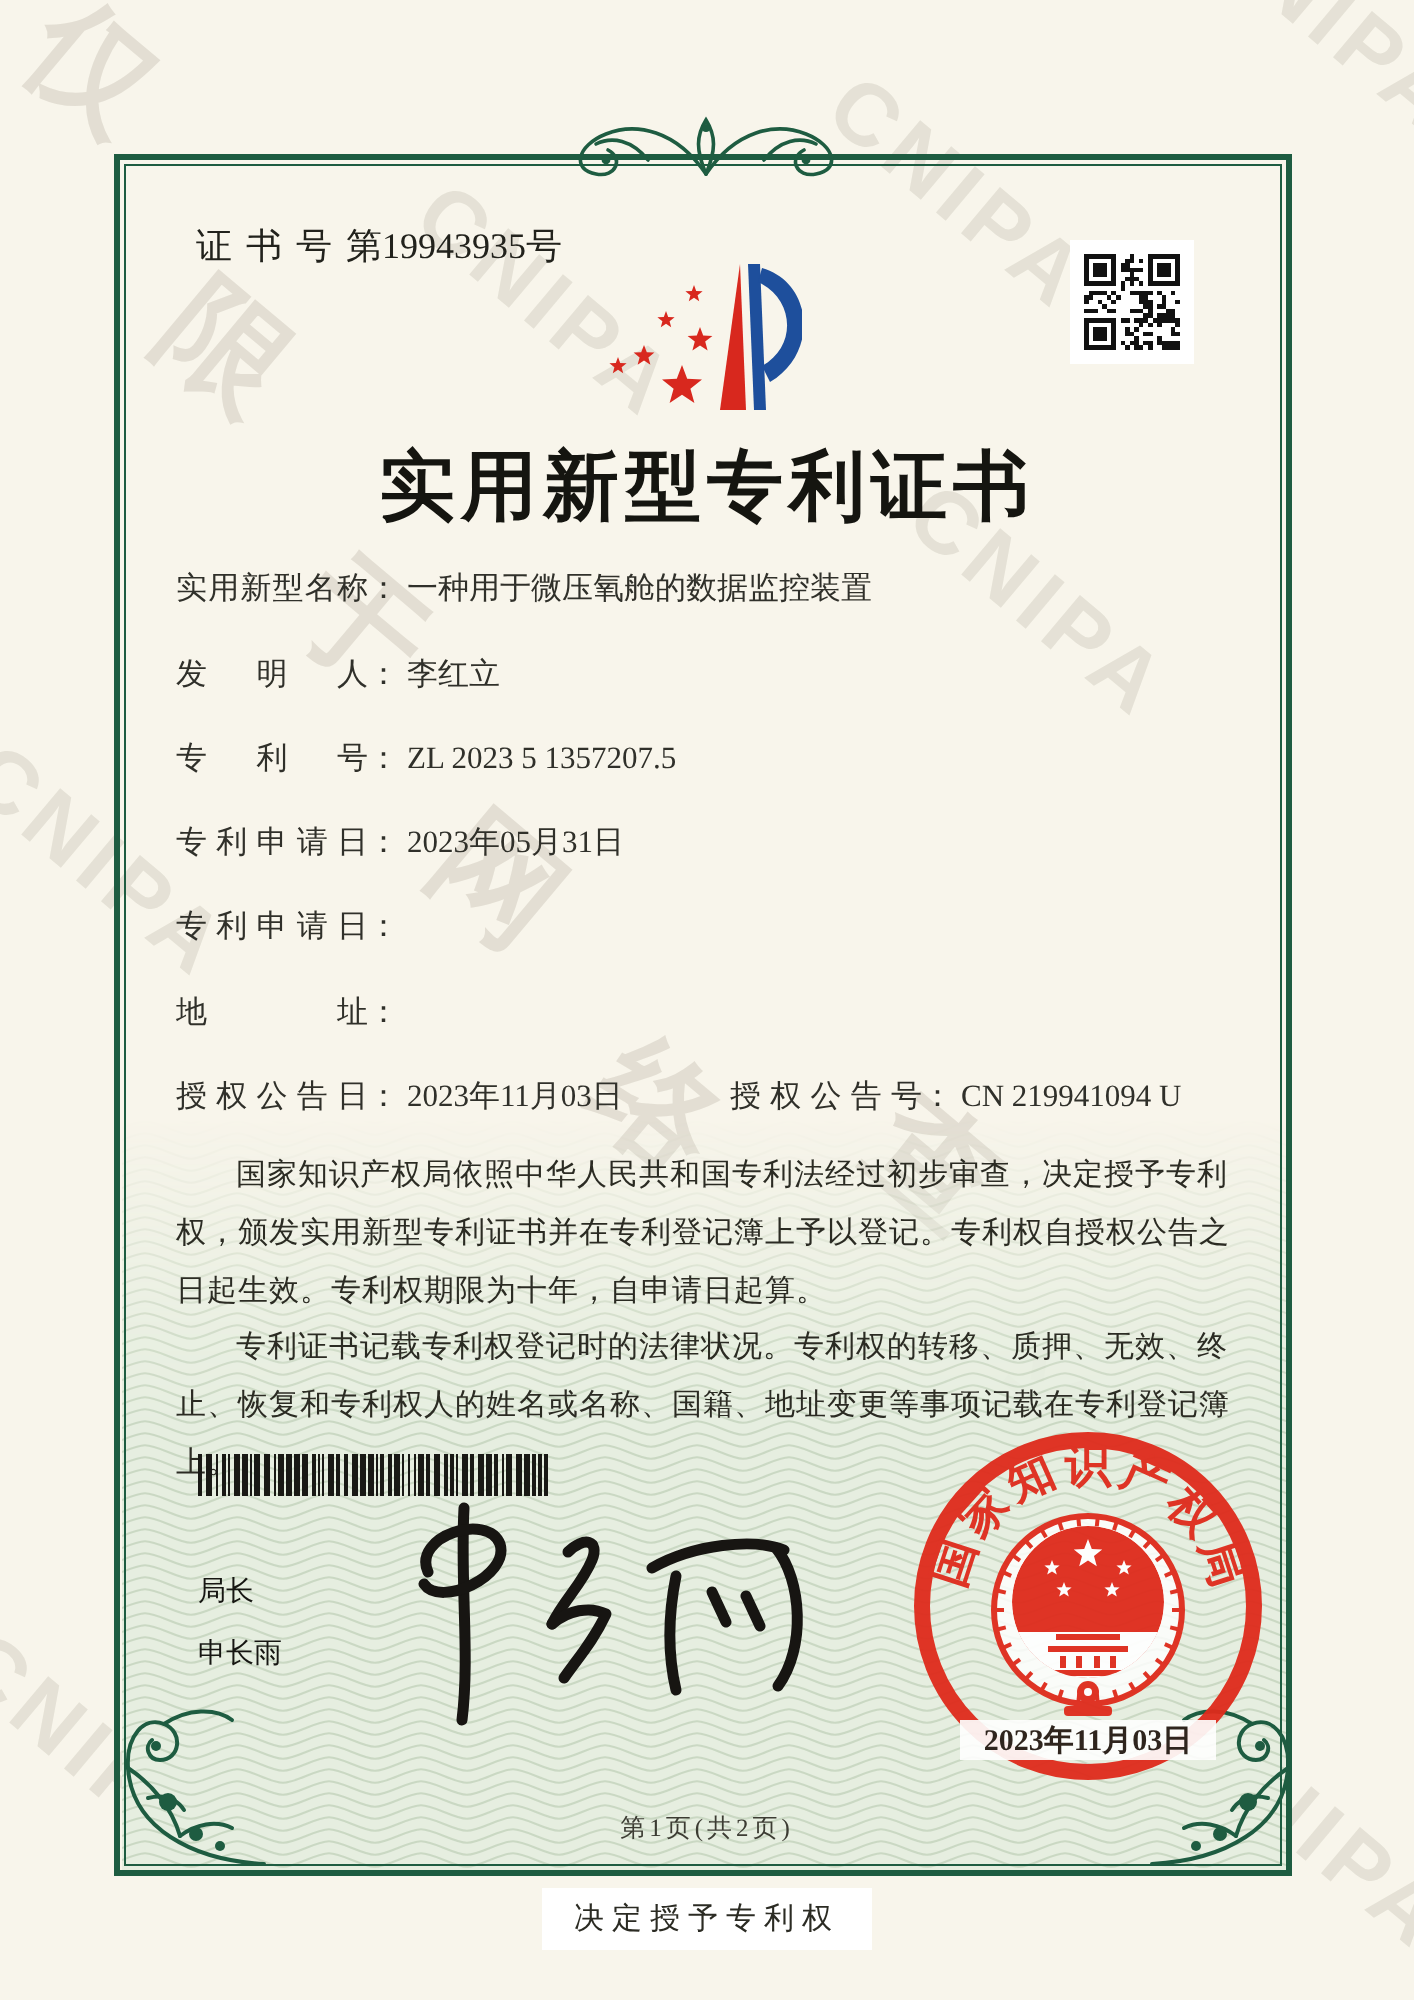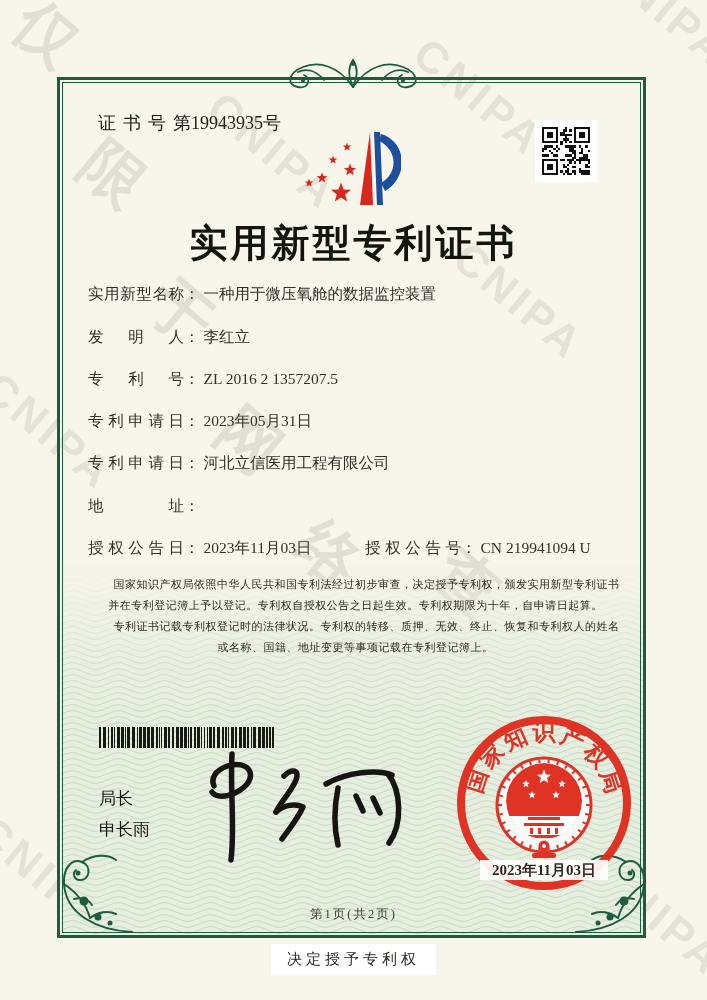--- a/index.html
+++ b/index.html
@@ -37,29 +37,29 @@
          font-size:38px;font-weight:700;letter-spacing:3px;color:#151510;}
   
   .row{position:absolute;left:88px;width:540px;z-index:3;font-size:15.5px;color:#30302a;
        display:flex;align-items:baseline;}
   .row .lbl{display:inline-block;width:96px;text-align:justify;text-align-last:justify;flex:none;}
   .row .colon{flex:none;margin-right:4px;}
   .row .val{white-space:nowrap;}
   .row .grp2{position:absolute;left:277px;display:flex;align-items:baseline;}
   .r0{top:284px}.r1{top:327px}.r2{top:369px}.r3{top:411px}.r4{top:453px}.r5{top:496px}.r6{top:538px}
   
-  .paras{position:absolute;left:88px;top:574px;width:535px;z-index:3;font-size:11px;
-         line-height:1.92;color:#2b2b23;text-align:center;}
+  .paras{position:absolute;left:88px;top:574px;width:535px;z-index:3;font-size:15px;
+         line-height:1.92;color:#2b2b23;}
   .paras p{margin:0;text-indent:2em;letter-spacing:.5px;}
   
   .barcode{position:absolute;left:99px;top:727px;width:179px;height:21px;z-index:3;font-size:0;}
   .barcode i{display:inline-block;height:21px;background:#191915;}
   .barcode em{display:inline-block;height:21px;}
   .signer{position:absolute;left:99px;z-index:4;font-family:"Liberation Sans","DejaVu Sans",sans-serif;
-          font-size:17px;color:#161612;}
+          font-size:14px;color:#161612;}
   .signer.t{top:787px;} .signer.n{top:818px;}
   .signature{position:absolute;left:192px;top:746px;z-index:4;}
   .seal{position:absolute;left:454px;top:713px;z-index:5;opacity:.95;}
   .page-info{position:absolute;left:0;top:906px;width:707px;text-align:center;z-index:3;
              font-size:12.5px;letter-spacing:2px;color:#3c3c33;}
   .footer-note{position:absolute;left:0;top:944px;width:707px;text-align:center;z-index:6;}
   .footer-note span{display:inline-block;background:#ffffff;padding:6px 16px;font-size:15px;
              letter-spacing:4px;color:#2b2b23;}
 </style>
 </head>
@@ -430,31 +430,30 @@
     <span class="val">一种用于微压氧舱的数据监控装置</span>
 </div>
 <div class="row r1">
   <span class="lbl">发明人</span>
     <span class="colon">：</span>
     <span class="val">李红立</span>
 </div>
 <div class="row r2">
   <span class="lbl">专利号</span>
     <span class="colon">：</span>
-    <span class="val">ZL 2016 2 1357207.5</span>
+    <span class="val">ZL 2023 5 1357207.5</span>
 </div>
 <div class="row r3">
   <span class="lbl">专利申请日</span>
     <span class="colon">：</span>
     <span class="val">2023年05月31日</span>
 </div>
 <div class="row r4">
   <span class="lbl">专利申请日</span>
     <span class="colon">：</span>
-    <span class="val">河北立信医用工程有限公司</span>
 </div>
 <div class="row r5">
   <span class="lbl">地址</span>
     <span class="colon">：</span>
 </div>
 <div class="row r6">
   <span class="lbl">授权公告日</span>
     <span class="colon">：</span>
     <span class="val">2023年11月03日</span>
   <span class="grp2">

